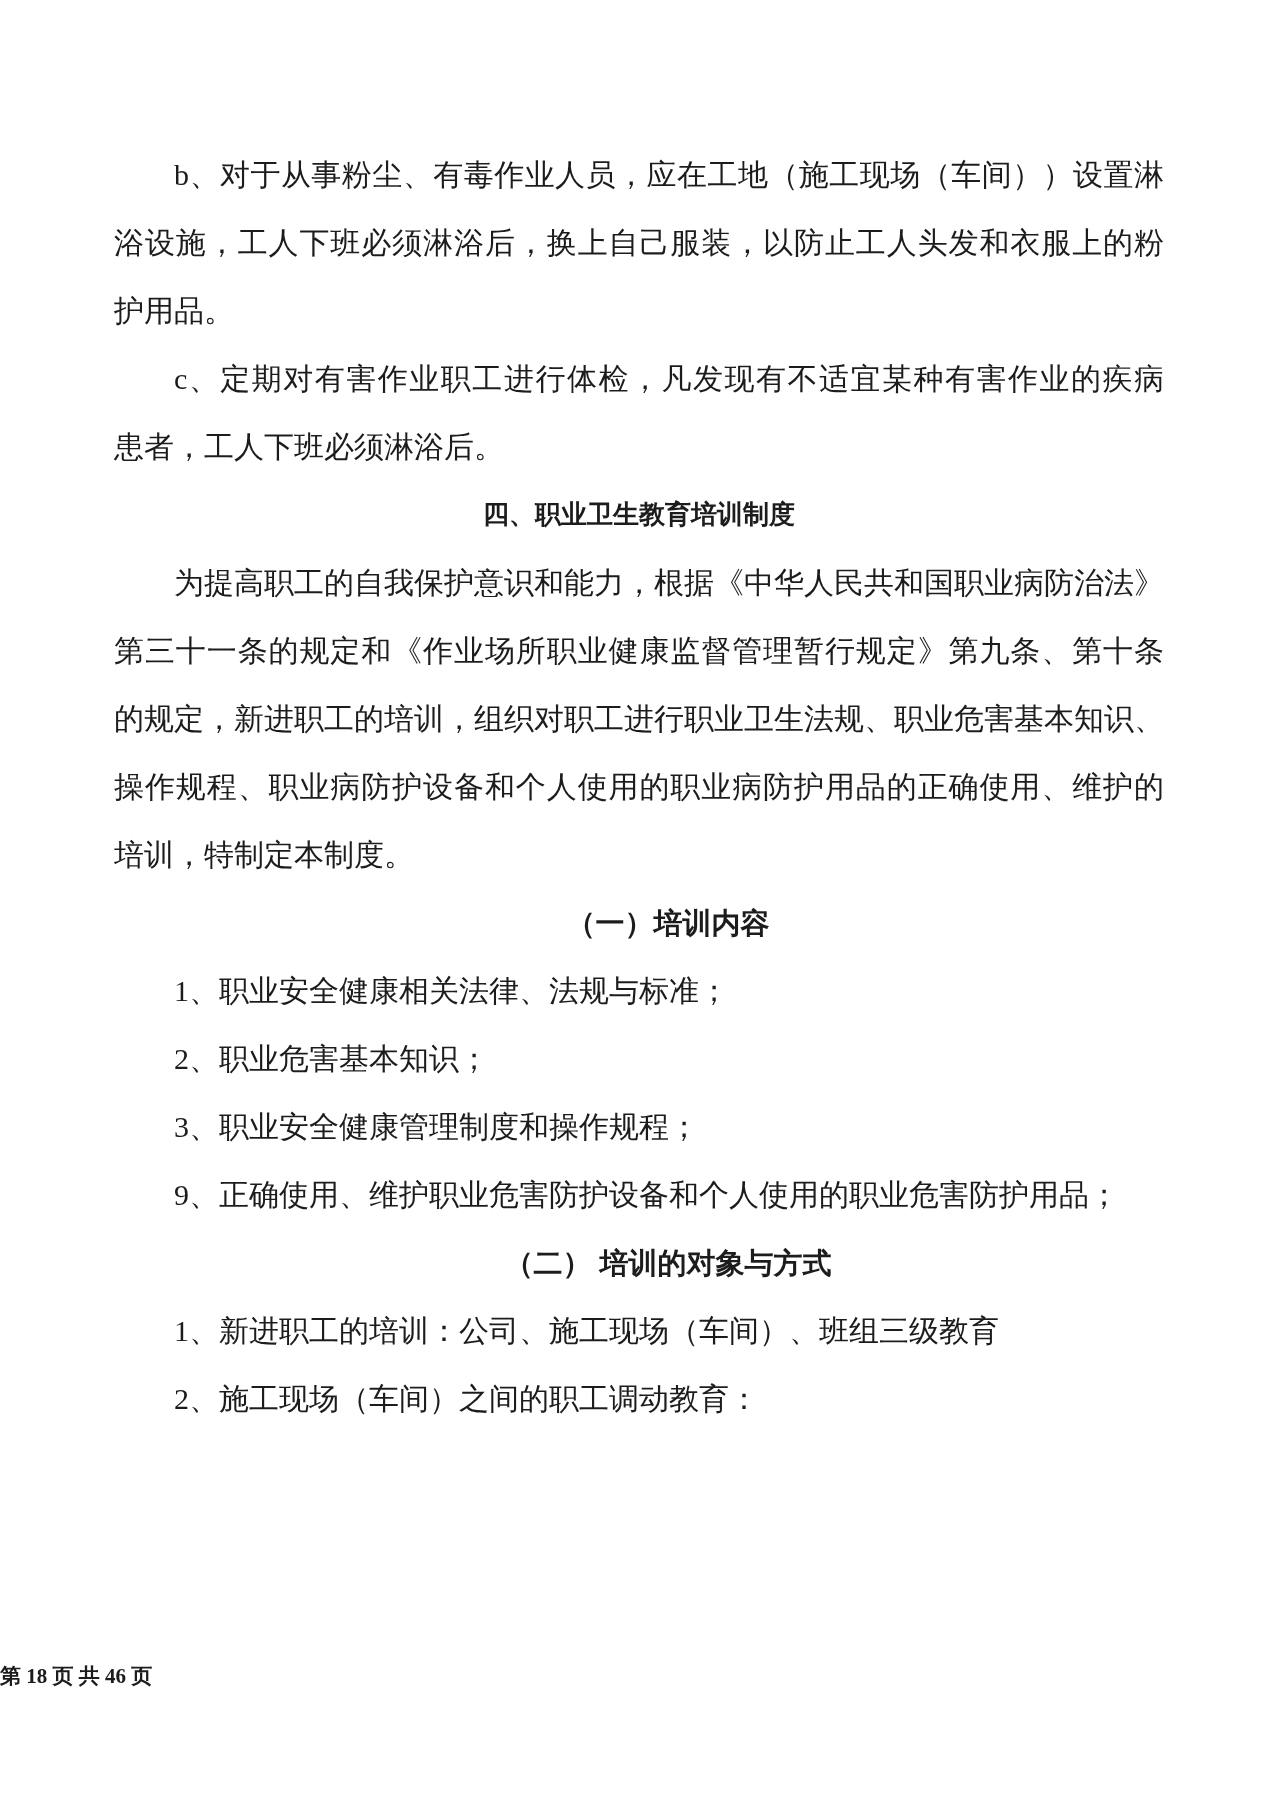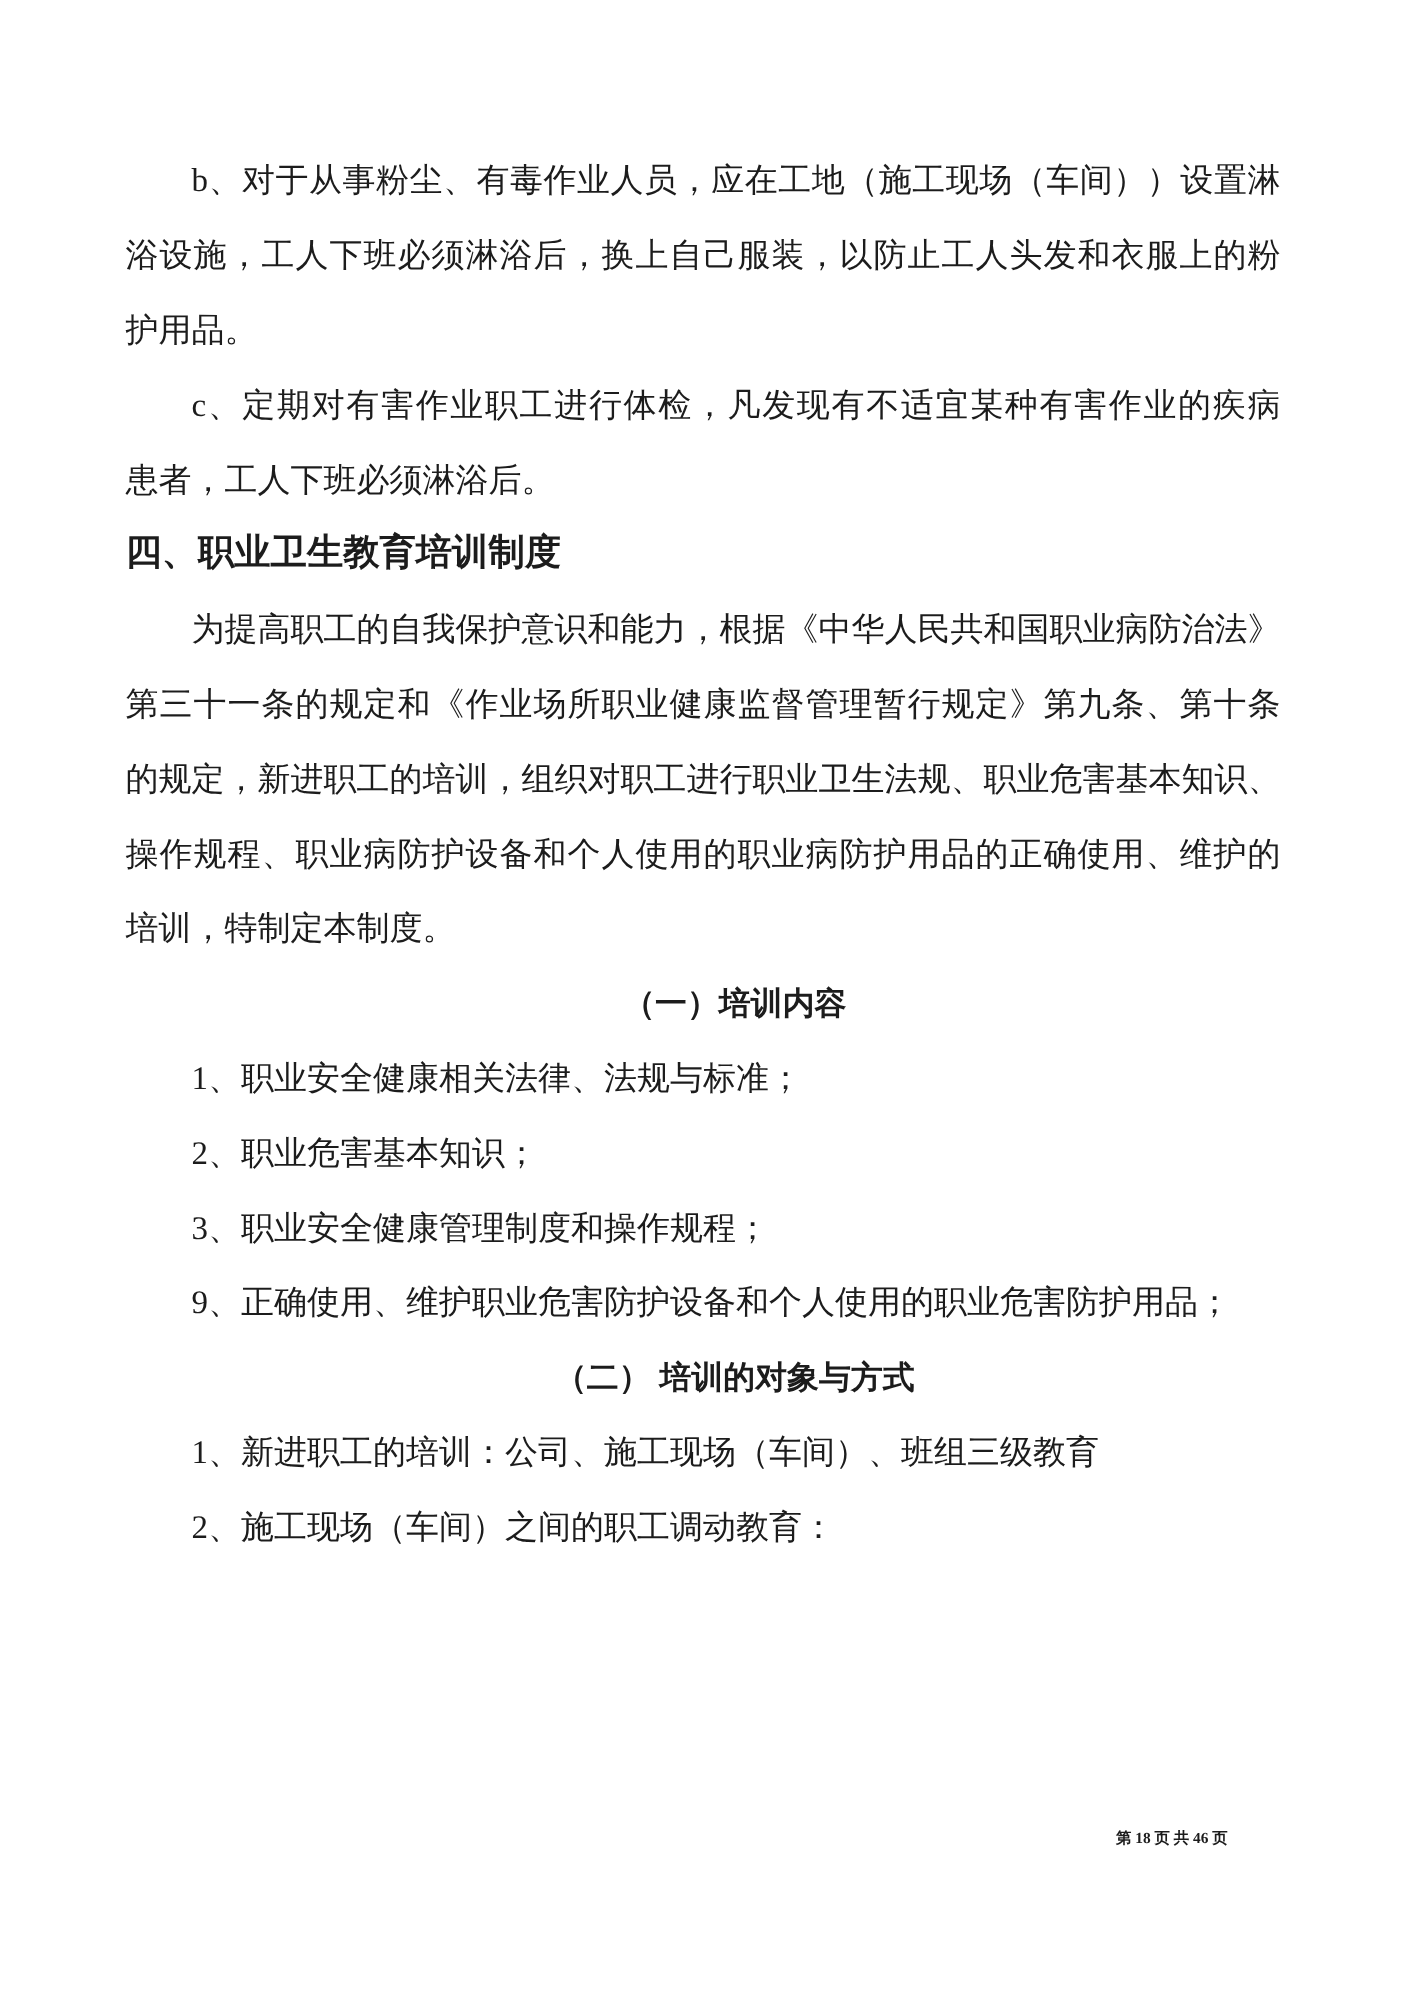--- a/index.html
+++ b/index.html
@@ -8,61 +8,61 @@
     height: 1810px;
     background: #ffffff;
     color: #1c1c1c;
     font-family: "Liberation Serif", "DejaVu Serif", serif;
     position: relative;
     overflow: hidden;
   }
   .doc {
     position: absolute;
     left: 114px;
-    top: 131px;
+    top: 141px;
     width: 1050px;
   }
   .line {
     font-size: 30px;
     line-height: 68px;
     height: 68px;
     white-space: nowrap;
     overflow: hidden;
   }
   .j {
     text-align: justify;
     text-align-last: justify;
   }
   .indent { text-indent: 2em; }
   .heading {
-    font-family: Liberation Mono, monospace;
+    font-family: Liberation Serif, serif;
     font-weight: 700;
-    font-size: 33px;
-    text-align: left;
+    font-size: 26px;
+    text-align: center;
     white-space: nowrap;
     line-height: 68px;
     height: 68px;
   }
   .subheading {
     font-family: "Liberation Sans", "DejaVu Sans", sans-serif;
     font-weight: 700;
     font-size: 29px;
     text-indent: 2em;
     white-space: nowrap;
     line-height: 68px;
     height: 68px;
     text-align: center;
   }
   .footer {
     position: absolute;
     left: 0;
     top: 1662px;
     width: 1116px;
-    text-align: right;
-    font-size: 14px;
+    text-align: left;
+    font-size: 21px;
     font-weight: 700;
     font-family: "Liberation Serif", "DejaVu Serif", serif;
   }
 </style>
 </head>
 <body>
 
 <div class="doc">
 
   <div class="line j indent">b、对于从事粉尘、有毒作业人员，应在工地（施工现场（车间））设置淋</div>

